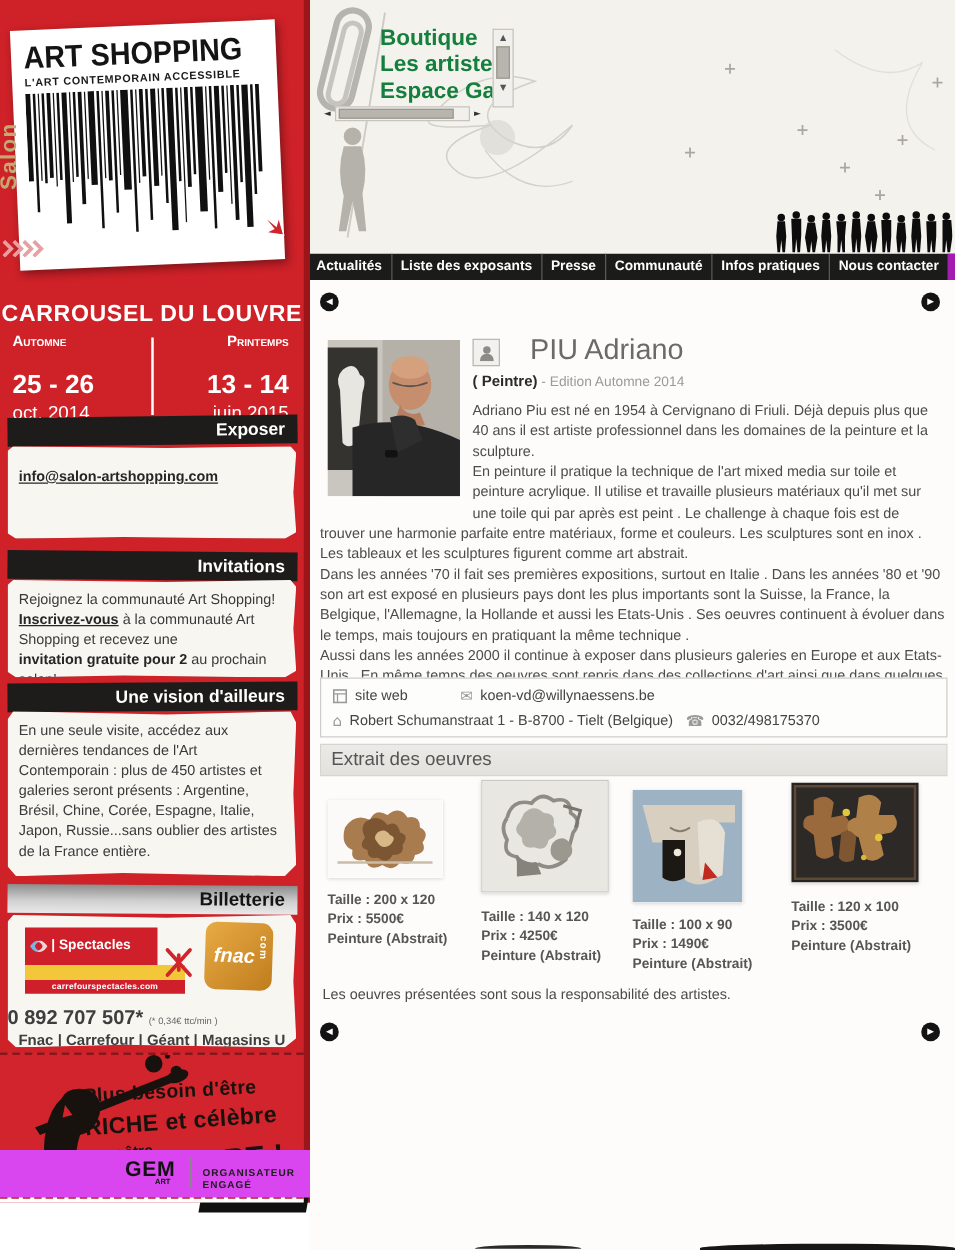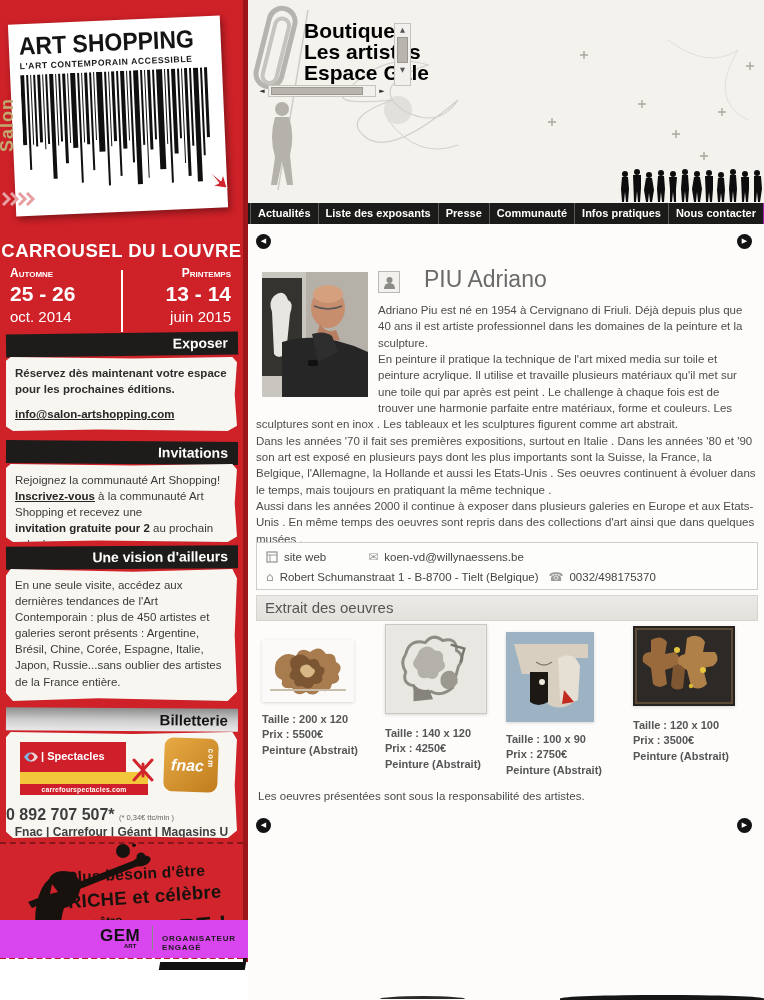--- a/index.html
+++ b/index.html
@@ -33,21 +33,21 @@
     font-weight:bold; font-size:18px; color:#c2ab72; letter-spacing:1px;
   }
   .salon-chevrons { position:absolute; left:2px; top:192px; }
   .event { position:absolute; left:0; top:240px; width:243px; color:#ffffff; }
   .event-title { text-align:center; font-size:18.5px; font-weight:bold; letter-spacing:.5px; }
   .event-cols { position:relative; margin-top:4px; height:72px; }
   .event-col { position:absolute; top:0; width:118px; }
   .event-col.left  { left:10px; text-align:left; }
   .event-col.right { right:12px; text-align:right; }
   .season { font-variant:small-caps; font-weight:bold; font-size:12px; }
-  .days   { font-weight:900; font-size:21px; margin-top:2px; }
+  .days   { font-weight:900; font-size:21px; margin-top:16px; }
   .edate  { font-size:15px; margin-top:2px; }
   .event-divider { position:absolute; left:121px; top:4px; width:2px; height:62px; background:#fff; }
   .bar {
     position:absolute; left:6px; width:232px; height:23px;
     background:#1d1c1a; color:#fff; font-weight:bold; font-size:14px;
     text-align:right; padding:3px 10px 0 0;
   }
   .bar.silver {
     background:linear-gradient(#8d8d8d,#cfcfcf 55%,#e9e9e9);
     color:#141414; font-size:15px;
@@ -102,21 +102,21 @@
   .gem-word { font-weight:900; font-size:17px; letter-spacing:.5px; }
   .gem-sub { font-weight:900; font-size:6px; margin-left:24px; margin-top:-3px; }
   .gem-div { position:absolute; left:152px; top:6px; width:1px; height:24px; background:#8a8a8a; }
   .gem-label { position:absolute; left:162px; top:14px; font-weight:900; font-size:8px; letter-spacing:.8px; color:#1c1c1c; }
   
   .topheader {
     position:absolute; left:248px; top:0; width:516px; height:203px;
     background:#f4f2ed; overflow:hidden;
   }
   .menu-list { position:absolute; left:56px; top:20px; }
-  .menu-item { font-weight:900; font-size:21px; color:#000000; line-height:21px; cursor:pointer; white-space:nowrap; }
+  .menu-item { font-weight:900; font-size:18px; color:#15803d; line-height:21px; cursor:pointer; white-space:nowrap; }
   .vscroll { position:absolute; left:146px; top:23px; width:17px; height:63px; background:#f1f0ec; border:1px solid #c6c4bf; }
   .vscroll .arrow { height:12px; text-align:center; font-size:6.5px; color:#555; line-height:12px; font-family:"DejaVu Sans",sans-serif;}
   .vthumb { margin:1px 2px; height:26px; background:#b7b5ad; border:1px solid #9a988f; }
   .hscroll { position:absolute; left:8px; top:84px; width:132px; height:14px; display:flex; align-items:center; }
   .hscroll .arrow { width:12px; font-size:7px; color:#333; text-align:center; font-family:"DejaVu Sans",sans-serif;}
   .htrack { flex:1; height:12px; background:#f1f0ec; border:1px solid #c6c4bf; position:relative; }
   .hthumb { position:absolute; left:2px; top:1px; width:92px; height:8px; background:#b7b5ad; border:1px solid #9a988f; }
   .site-url {
     position:absolute; left:12px; top:182px; font-size:13px; color:#b3b1ac;
     letter-spacing:4px; white-space:nowrap;
@@ -124,21 +124,21 @@
   .crowd { position:absolute; right:2px; top:168px; }
   
   .navbar {
     position:absolute; left:248px; top:203px; width:516px; height:21px;
     background:#1b1b19; display:flex; justify-content:flex-end; align-items:stretch;
   }
   .nav-item {
     color:#fff; font-size:11px; font-weight:bold; padding:4px 7px 0 7px;
     border-left:1px solid #5a5a58; cursor:pointer; white-space:nowrap;
   }
-  .nav-item:last-child { border-right:1px solid #a21caf; }
+  .nav-item:last-child { border-right:6px solid #a21caf; }
   
   .main { position:absolute; left:248px; top:224px; width:516px; height:776px; background:#fdfcfb; }
   .circle-btn {
     position:absolute; width:15px; height:15px; border-radius:50%;
     background:#131313; color:#fff; font-size:7px; line-height:15px; text-align:center;
     cursor:pointer; font-family:"DejaVu Sans",sans-serif;
   }
   .artist { position:absolute; left:8px; top:40px; width:502px; }
   .artist-photo { float:left; width:106px; height:125px; margin:8px 10px 6px 6px; }
   .artist-head { display:flex; align-items:flex-end; gap:24px; margin-top:2px; }
@@ -357,21 +357,20 @@
       <div class="event-col right">
         <div class="season">Printemps</div>
         <div class="days">13 - 14</div>
         <div class="edate">juin 2015</div>
       </div>
     </div>
   </div>
 
   <div class="bar" style="top:333px;transform:rotate(-.7deg)">Exposer</div>
   <div class="paper" style="top:357px;height:74px">
-    <div class="exposer-text">Réservez dès maintenant votre espace pour les prochaines éditions.</div>
     <a class="mail-link">info@salon-artshopping.com</a>
   </div>
 
   <div class="bar" style="top:441px;transform:rotate(.5deg)">Invitations</div>
   <div class="paper" style="top:464px;height:78px">
     <span>Rejoignez la communauté Art Shopping!</span><br>
     <a>Inscrivez-vous</a><span> à la communauté Art Shopping et recevez une</span><br>
     <b>invitation gratuite pour 2</b><span> au prochain salon!</span>
   </div>
 
@@ -467,20 +466,24 @@
     </svg>
     <div class="artist-head">
       <div class="person-box">
         <svg width="13" height="13" viewBox="0 0 13 13">
           <circle cx="6.5" cy="4" r="3" fill="#8b8b87"></circle>
           <path d="M1 13 q0 -6 5.5 -6 q5.5 0 5.5 6 z" fill="#8b8b87"></path>
         </svg>
       </div>
       <div class="artist-name">PIU Adriano</div>
     </div>
+    <div class="artist-sub">
+      <b>( Peintre)</b>
+      <span>- Edition Automne 2014</span>
+    </div>
     <div class="bio">
       <div>Adriano Piu est né en 1954 à Cervignano di Friuli. Déjà depuis plus que 40 ans il est artiste professionnel dans les domaines de la peinture et la sculpture.</div>
       <div>En peinture il pratique la technique de l'art mixed media sur toile et peinture acrylique. Il utilise et travaille plusieurs matériaux qu'il met sur une toile qui par après est peint . Le challenge à chaque fois est de trouver une harmonie parfaite entre matériaux, forme et couleurs. Les sculptures sont en inox . Les tableaux et les sculptures figurent comme art abstrait.</div>
       <div>Dans les années '70 il fait ses premières expositions, surtout en Italie . Dans les années '80 et '90 son art est exposé en plusieurs pays dont les plus importants sont la Suisse, la France, la Belgique, l'Allemagne, la Hollande et aussi les Etats-Unis . Ses oeuvres continuent à évoluer dans le temps, mais toujours en pratiquant la même technique .</div>
       <div>Aussi dans les années 2000 il continue à exposer dans plusieurs galeries en Europe et aux Etats-Unis . En même temps des oeuvres sont repris dans des collections d'art ainsi que dans quelques musées .</div>
       <div>Pour plus de détails sur l'artiste Adriano Piu ainsi que plus d'oeuvres voir le site .</div>
     </div>
   </div>
 
   <div class="contact-box">
@@ -542,21 +545,21 @@
         <rect width="88" height="90" fill="#9db3c4"></rect>
         <path d="M8 12 h74 v14 h-14 v44 q-14 10 -26 2 l-4 -30 h-22 z" fill="#d9cfc0"></path>
         <path d="M52 26 q16 -8 22 8 l-2 34 q-12 6 -18 0 z" fill="#e6e0d4"></path>
         <path d="M24 40 h18 v30 q-10 6 -18 0 z" fill="#1c1814"></path>
         <path d="M58 58 l10 12 l-12 2 z" fill="#c22a20"></path>
         <path d="M30 30 q8 6 16 0" stroke="#8a7f6d" stroke-width="1.5" fill="none"></path>
         <circle cx="36" cy="50" r="3" fill="#efe9dd"></circle>
       </svg>
       <div class="caption">
         <div>Taille : 100 x 90</div>
-        <div>Prix : 2750€</div>
+        <div>Prix : 1490€</div>
         <div>Peinture (Abstrait)</div>
       </div>
     </div>
 
     <div class="work" style="left:385px;width:112px">
       <svg class="work-img" style="margin-top:2px" width="102" height="80" viewBox="0 0 102 80">
         <rect width="102" height="80" fill="#262220"></rect>
         <rect x="3" y="3" width="96" height="74" fill="#2d2926" stroke="#5d4a36" stroke-width="2"></rect>
         <path d="M18 14 q10 -6 16 2 l-2 12 l10 -2 q8 6 2 14 l-12 4 l2 14 q-8 6 -14 0 l-2 -16 l-8 -6 q-2 -10 8 -10 z" fill="#9a6a3c"></path>
         <path d="M54 12 q12 -6 18 4 l-2 10 l12 0 q6 8 -2 14 l-10 2 l4 16 q-8 8 -16 2 l-4 -16 l-8 -4 q-4 -10 6 -12 z" fill="#b08049"></path>

